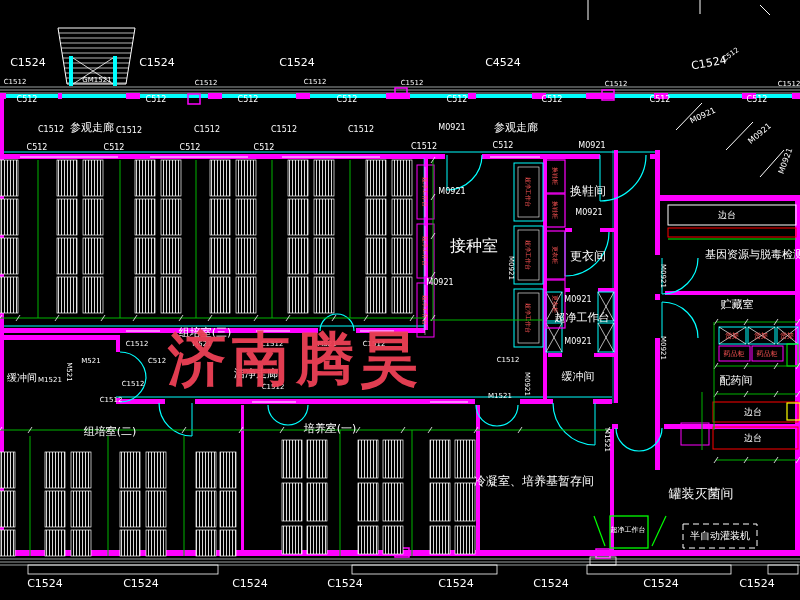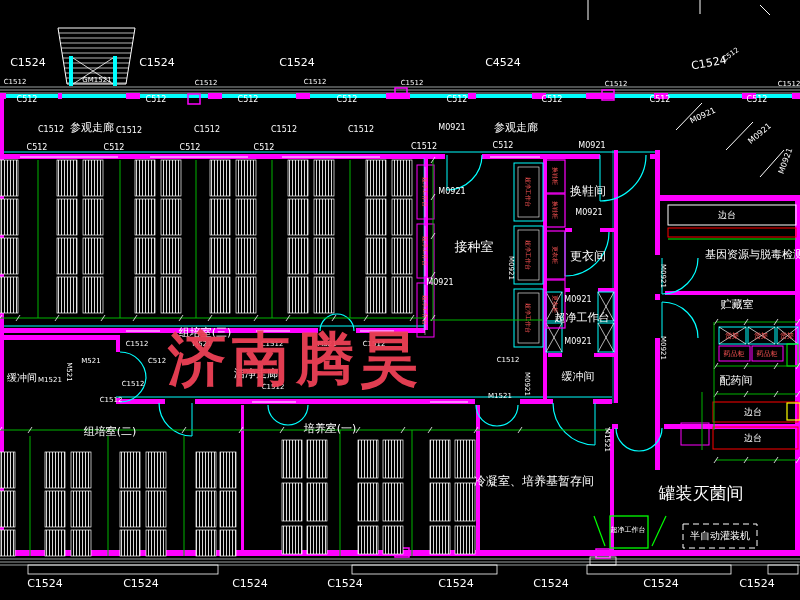--- a/index.html
+++ b/index.html
@@ -433,35 +433,35 @@
       <span class="lb" style="left: 45px; top: 583px; font-size: 11px;">C1524</span>
       <span class="lb" style="left: 141px; top: 583px; font-size: 11px;">C1524</span>
       <span class="lb" style="left: 250px; top: 583px; font-size: 11px;">C1524</span>
       <span class="lb" style="left: 345px; top: 583px; font-size: 11px;">C1524</span>
       <span class="lb" style="left: 456px; top: 583px; font-size: 11px;">C1524</span>
       <span class="lb" style="left: 551px; top: 583px; font-size: 11px;">C1524</span>
       <span class="lb" style="left: 661px; top: 583px; font-size: 11px;">C1524</span>
       <span class="lb" style="left: 757px; top: 583px; font-size: 11px;">C1524</span>
       <span class="lb" style="left: 92px; top: 127px; font-size: 11px;">参观走廊</span>
       <span class="lb" style="left: 516px; top: 127px; font-size: 11px;">参观走廊</span>
-      <span class="lb" style="left: 474px; top: 246px; font-size: 13px;">接种室</span>
+      <span class="lb" style="left: 474px; top: 246px; font-size: 16px;">接种室</span>
       <span class="lb" style="left: 588px; top: 191px; font-size: 12px;">换鞋间</span>
       <span class="lb" style="left: 588px; top: 256px; font-size: 12px;">更衣间</span>
       <span class="lb" style="left: 582px; top: 317px; font-size: 11px;">超净工作台</span>
       <span class="lb" style="left: 578px; top: 376px; font-size: 11px;">缓冲间</span>
       <span class="lb" style="left: 22px; top: 378px; font-size: 10px;">缓冲间</span>
       <span class="lb" style="left: 737px; top: 254px; font-size: 11px; margin-left: 23px;">基因资源与脱毒检测室</span>
       <span class="lb" style="left: 737px; top: 304px; font-size: 11px;">贮藏室</span>
       <span class="lb" style="left: 736px; top: 380px; font-size: 11px;">配药间</span>
       <span class="lb" style="left: 205px; top: 332px; font-size: 11px;">组培室(三)</span>
       <span class="lb" style="left: 110px; top: 431px; font-size: 11px;">组培室(二)</span>
       <span class="lb" style="left: 330px; top: 428px; font-size: 11px;">培养室(一)</span>
       <span class="lb" style="left: 256px; top: 373px; font-size: 11px;">洁净走廊</span>
       <span class="lb" style="left: 534px; top: 481px; font-size: 12px;">冷凝室、培养基暂存间</span>
-      <span class="lb" style="left: 701px; top: 493px; font-size: 17px;">罐装灭菌间</span>
+      <span class="lb" style="left: 701px; top: 493px; font-size: 13px;">罐装灭菌间</span>
       <span class="lb" style="left: 727px; top: 215px; font-size: 9px;">边台</span>
       <span class="lb" style="left: 753px; top: 412px; font-size: 9px;">边台</span>
       <span class="lb" style="left: 753px; top: 438px; font-size: 9px;">边台</span>
       <span class="lb" style="left: 732px; top: 336px; font-size: 7px; color: rgb(255, 85, 85);">货架</span>
       <span class="lb" style="left: 761px; top: 336px; font-size: 7px; color: rgb(255, 85, 85);">货架</span>
       <span class="lb" style="left: 787px; top: 336px; font-size: 7px; color: rgb(255, 85, 85);">货架</span>
       <span class="lb" style="left: 734px; top: 354px; font-size: 7px; color: rgb(255, 85, 85);">药品柜</span>
       <span class="lb" style="left: 767px; top: 354px; font-size: 7px; color: rgb(255, 85, 85);">药品柜</span>
       <span class="lb" style="left: 425px; top: 192px; font-size: 6px; color: rgb(255, 85, 85); transform: translate(-50%, -50%) rotate(90deg);">超净工作台</span>
       <span class="lb" style="left: 425px; top: 251px; font-size: 6px; color: rgb(255, 85, 85); transform: translate(-50%, -50%) rotate(90deg);">超净工作台</span>

